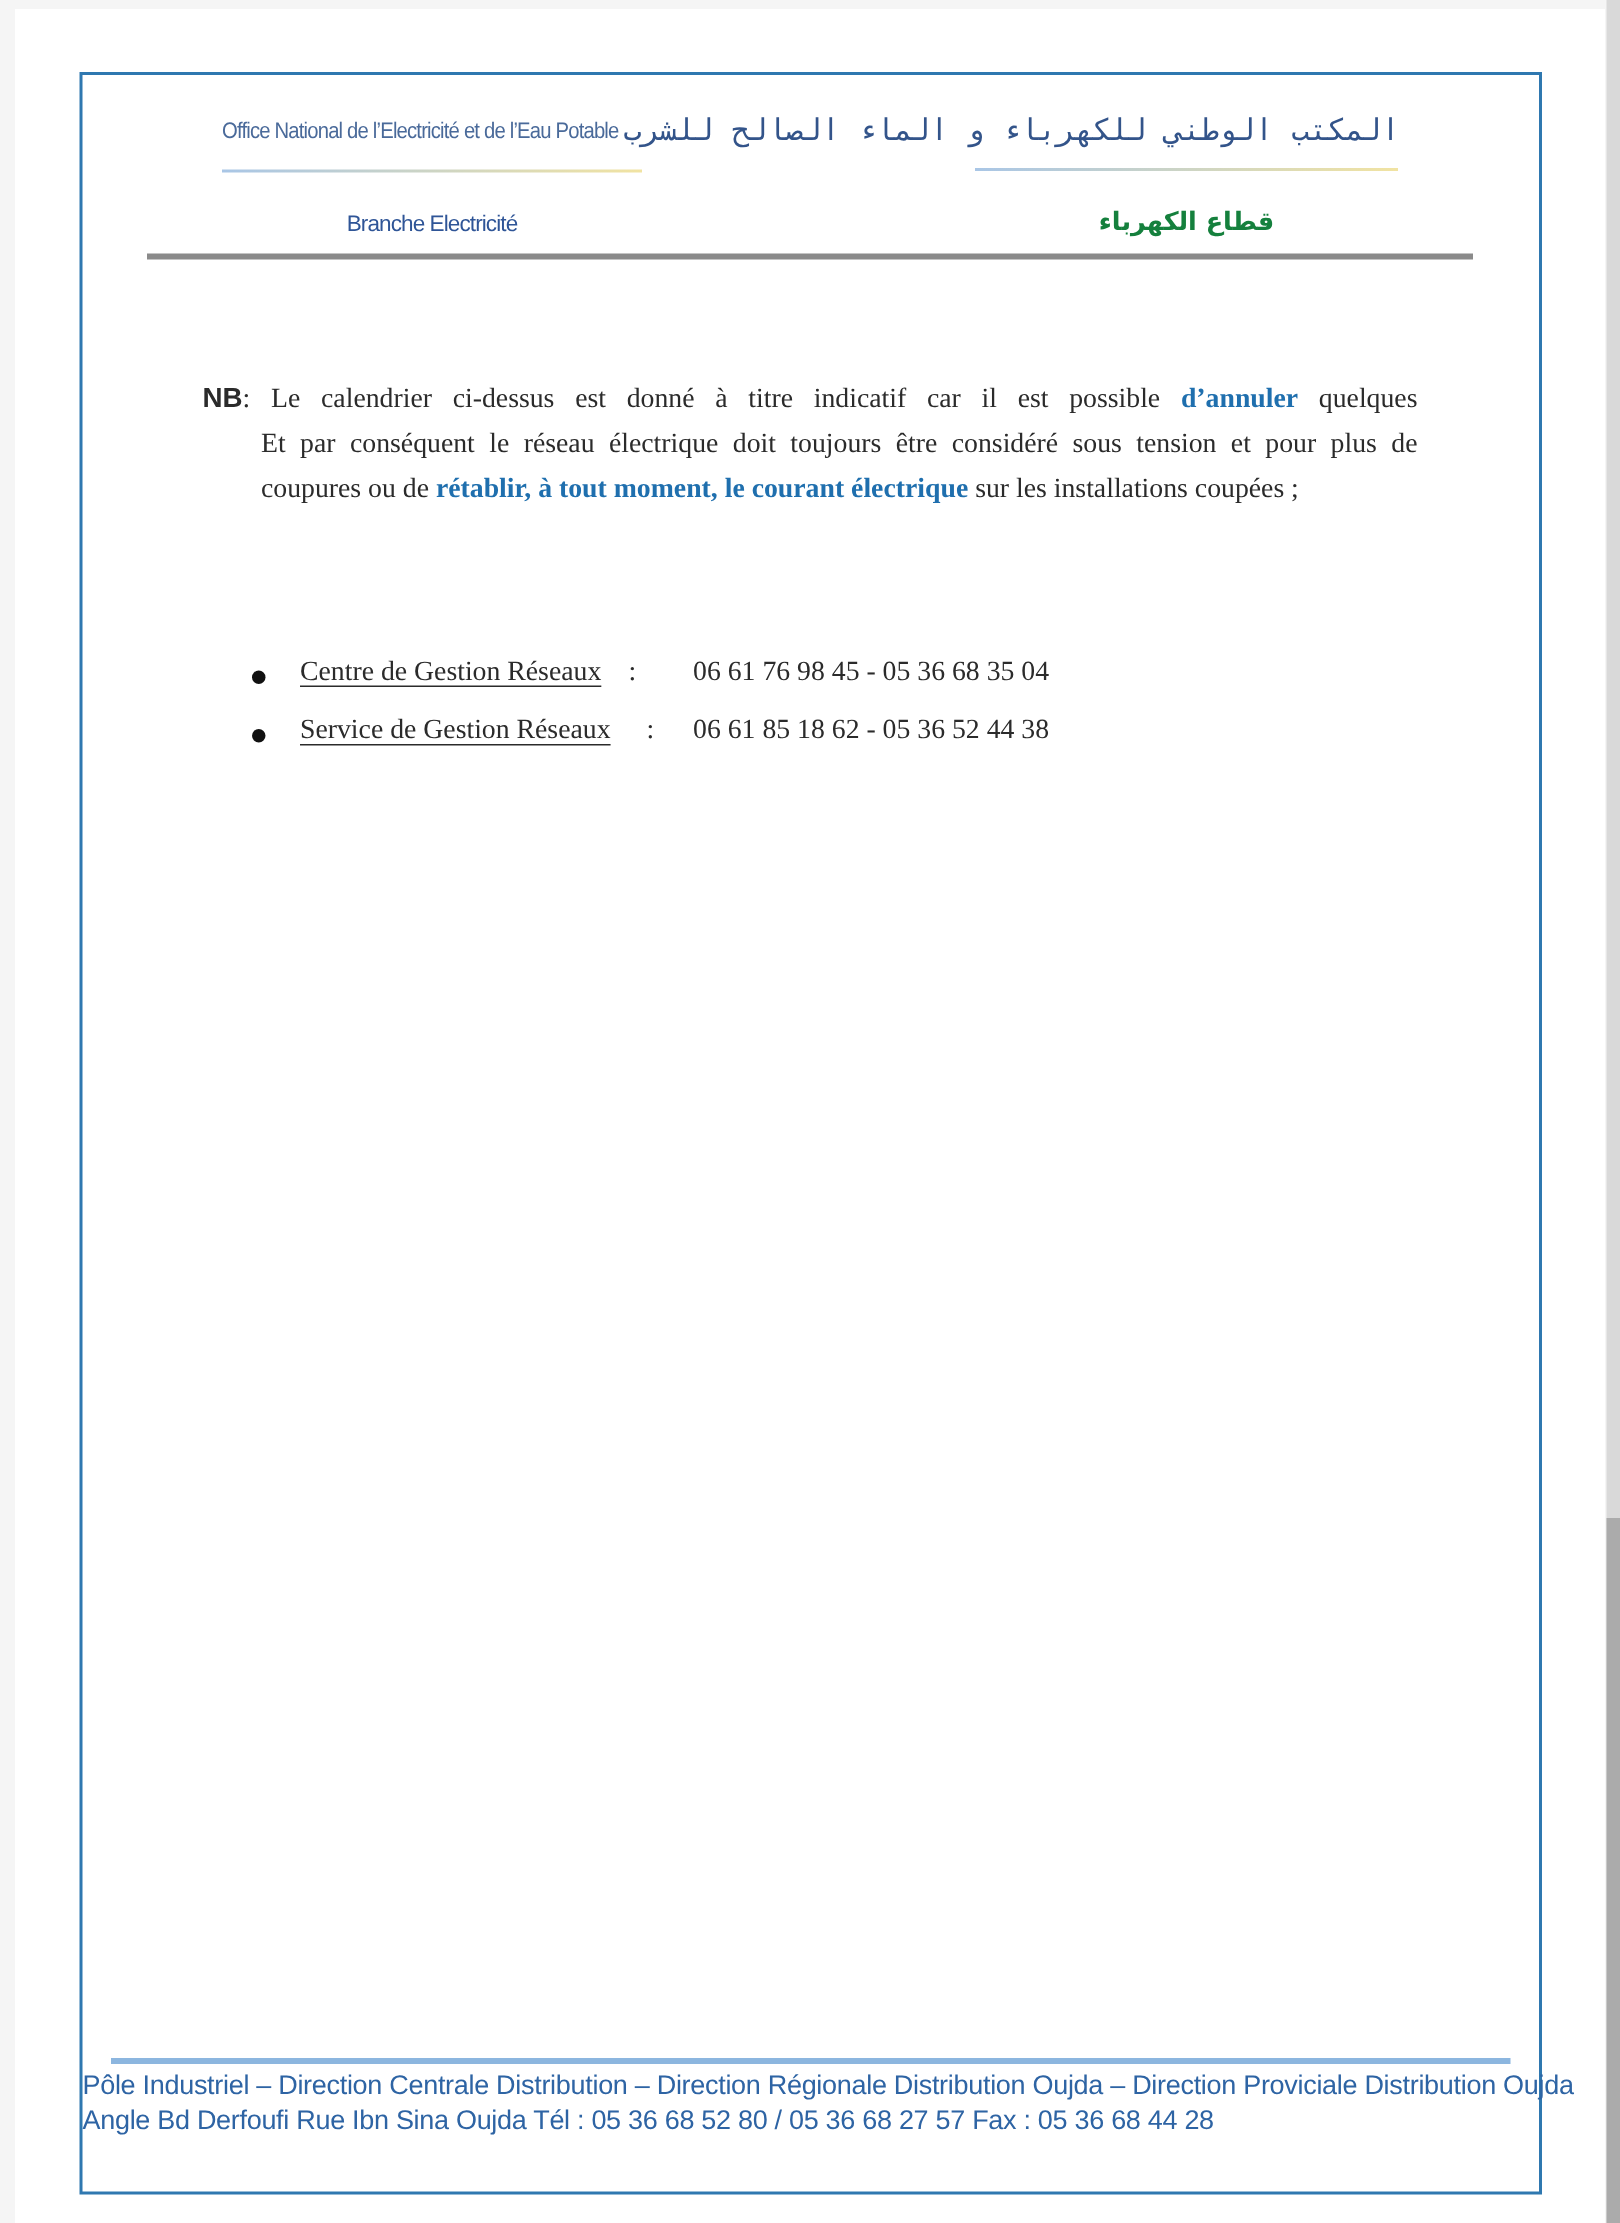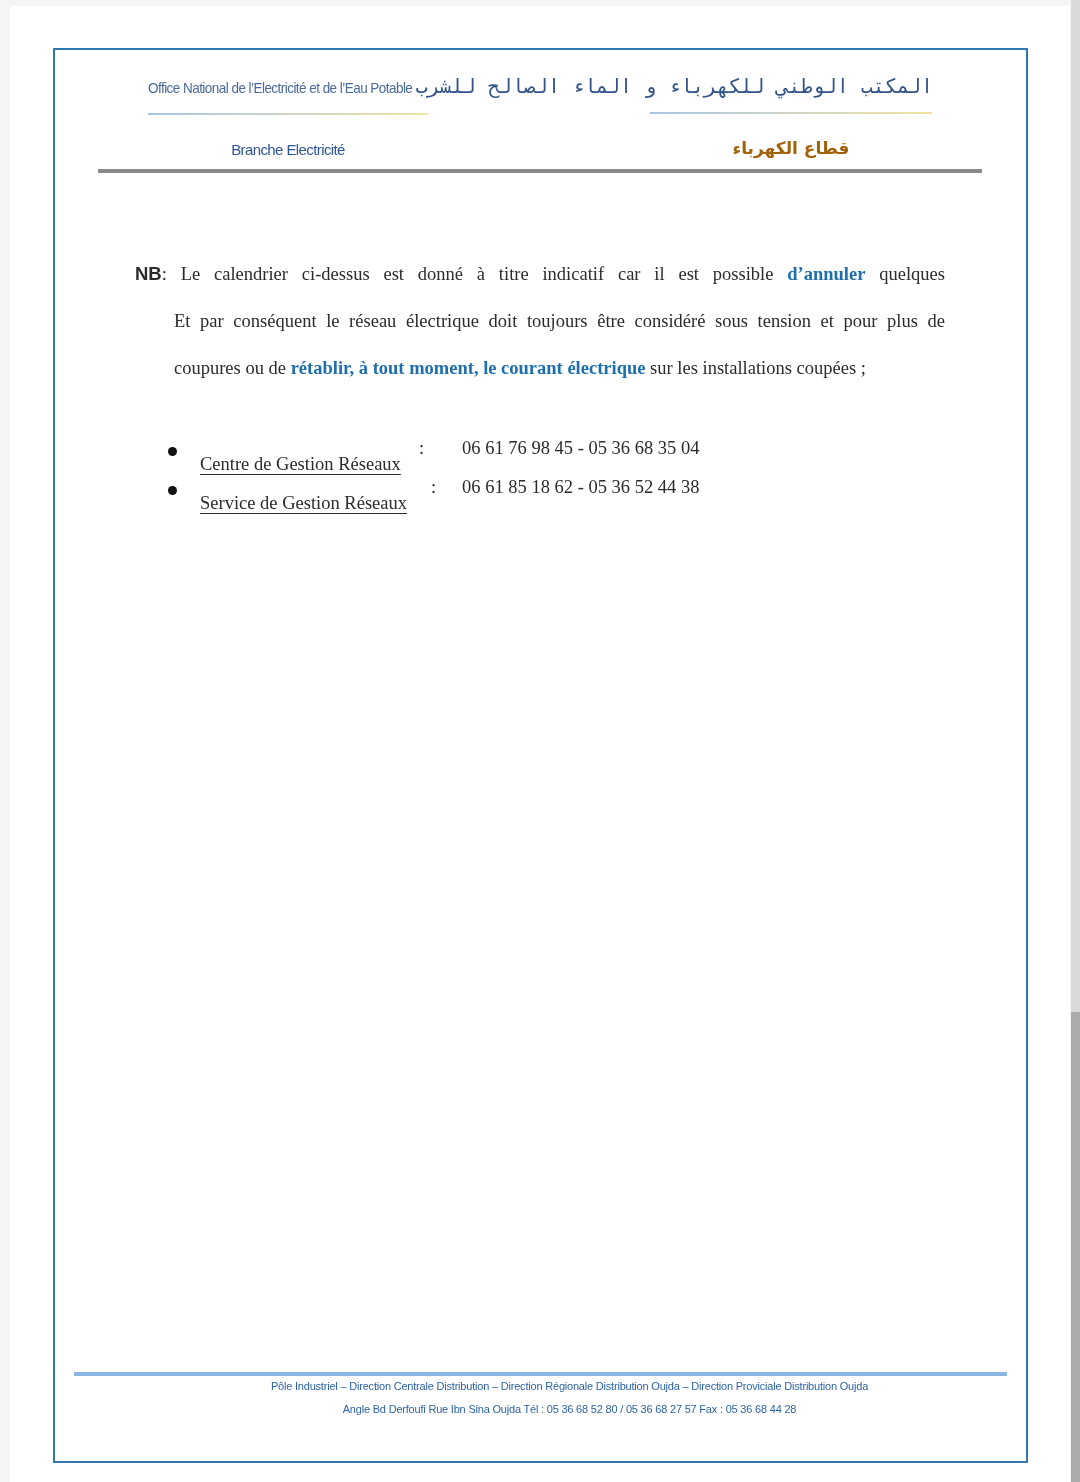--- a/index.html
+++ b/index.html
@@ -45,60 +45,60 @@
       position: absolute; left: 650px; top: 112px; width: 282px; height: 2px;
       background: linear-gradient(to right, #a9c6e6, #f1e3a2);
     }
     .hdr-left-sub {
       position: absolute; left: 148px; top: 141px; width: 280px; text-align: center;
       font-size: 15px; font-weight: normal; color: #2f5597; letter-spacing: -0.6px;
     }
     .hdr-right-sub {
       position: absolute; left: 650px; top: 138px; width: 282px; text-align: center;
       direction: rtl; font-family: "DejaVu Sans", sans-serif; font-size: 17px;
-      font-weight: bold; color: #a16207;
+      font-weight: bold; color: #15803d;
     }
     .hdr-rule {
       position: absolute; left: 98px; top: 169px; width: 884px; height: 4px;
       background: #8a8a8a;
     }
     .nb {
       position: absolute; left: 135px; top: 250px; width: 810px;
       font-family: "Liberation Serif", serif; font-size: 18.5px; color: #2b2b2b;
-      line-height: 47px;
+      line-height: 30px;
     }
     .nb p { margin: 0; }
     .nb .line1 { text-align: justify; text-align-last: justify; }
     .nb .indent { padding-left: 39px; }
     .nb .indent.just { text-align: justify; text-align-last: justify; }
     .nb .label { font-weight: bold; font-family: "Liberation Sans", sans-serif; }
     .hl { color: #1f6fae; font-weight: bold; }
     .contacts {
       position: absolute; left: 168px; top: 438px; width: 700px;
       font-family: "Liberation Serif", serif; font-size: 18.5px; color: #2b2b2b;
     }
     .contact-row { position: relative; height: 39px; }
     .bullet {
       position: absolute; left: 0; top: 9px; width: 9px; height: 9px;
       border-radius: 50%; background: #111;
     }
     .contact-name {
-      position: absolute; left: 32px; top: 16px; text-decoration: underline;
+      position: absolute; left: 32px; top: 0; text-decoration: underline;
       text-underline-offset: 4px; white-space: nowrap;
     }
     .contact-colon { position: absolute; top: 0; white-space: nowrap; }
     .contact-phones { position: absolute; left: 294px; top: 0; white-space: nowrap; }
     .footer-rule {
       position: absolute; left: 74px; top: 1372px; width: 933px; height: 4px;
       background: #8cb6df;
     }
     .footer-line {
-      position: absolute; left: 55px; width: 971px; text-align: center;
-      font-family: "Liberation Sans", sans-serif; font-size: 11px; color: #2e64a4;
-      white-space: nowrap; letter-spacing: -0.2px; padding-left: 29px;
+      position: absolute; left: 55px; width: 971px; text-align: left;
+      font-family: "Liberation Sans", sans-serif; font-size: 18px; color: #2e64a4;
+      white-space: nowrap; letter-spacing: -0.2px;
     }
   </style>
 </head>
 <body>
 
 <div class="page"></div>
 <div class="scroll-track"></div>
 <div class="scroll-thumb"></div>
 
 <div class="frame"></div>

